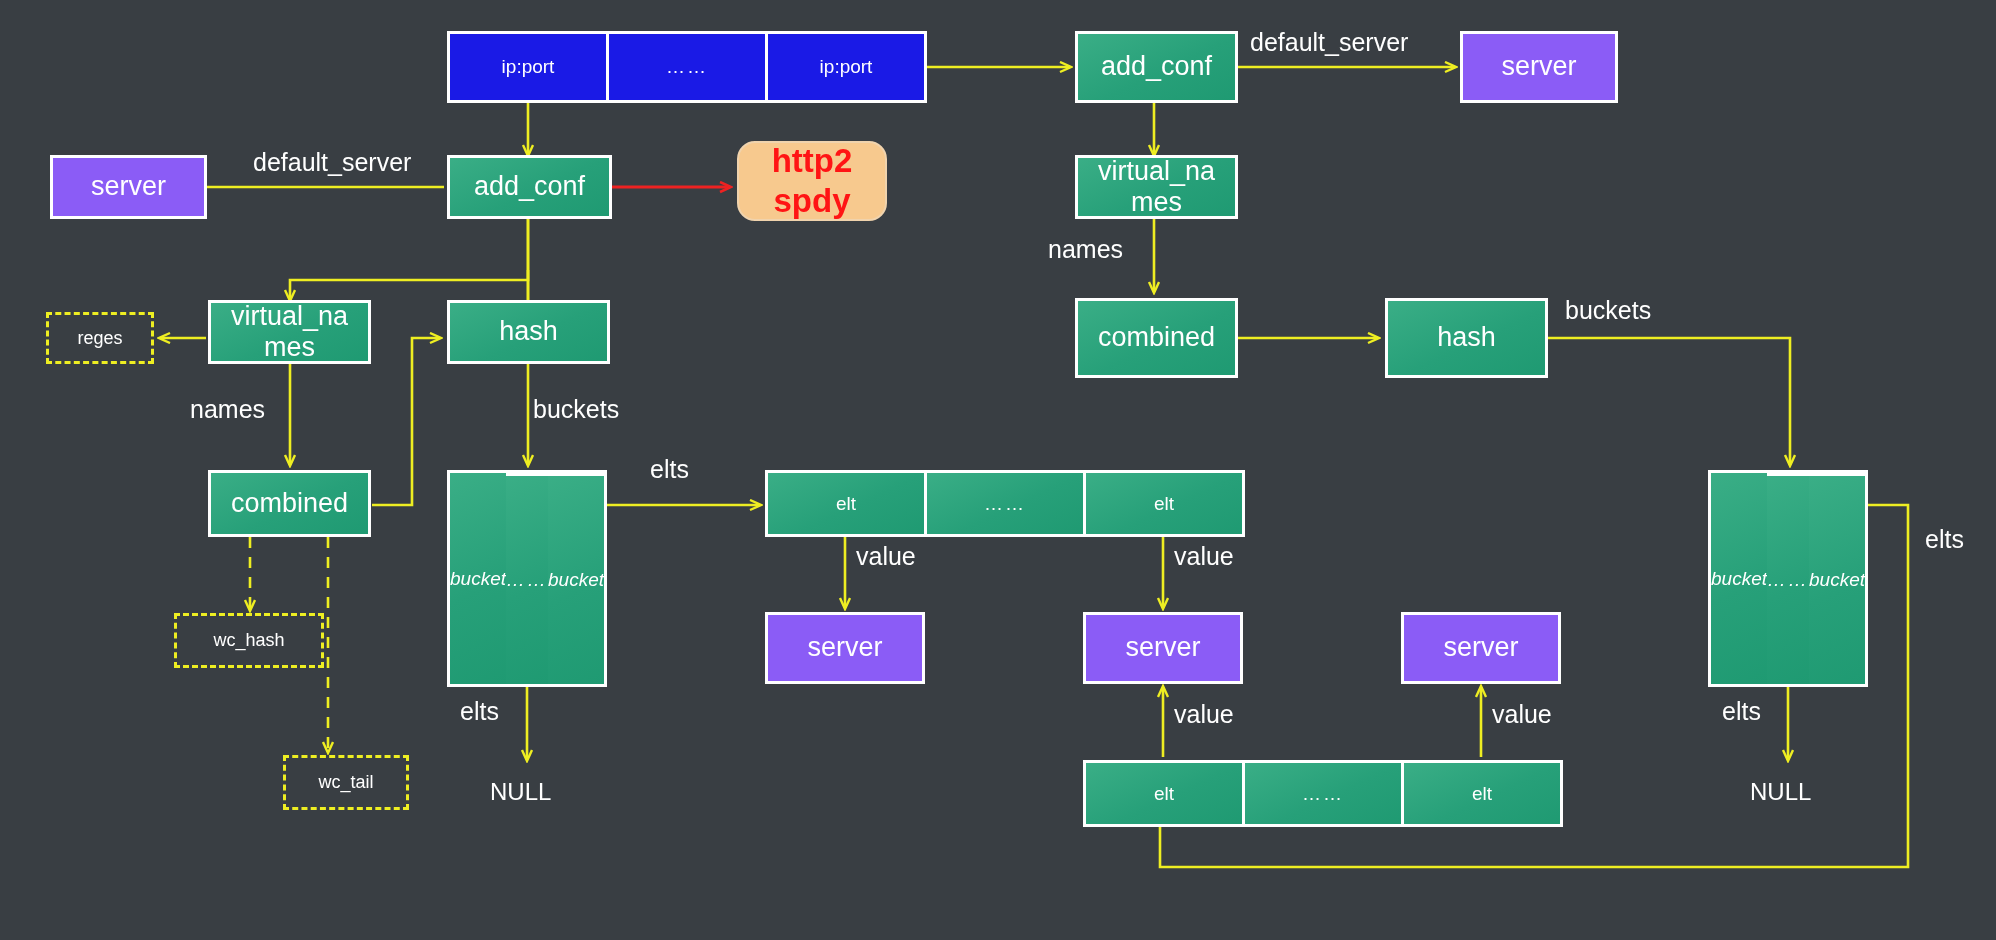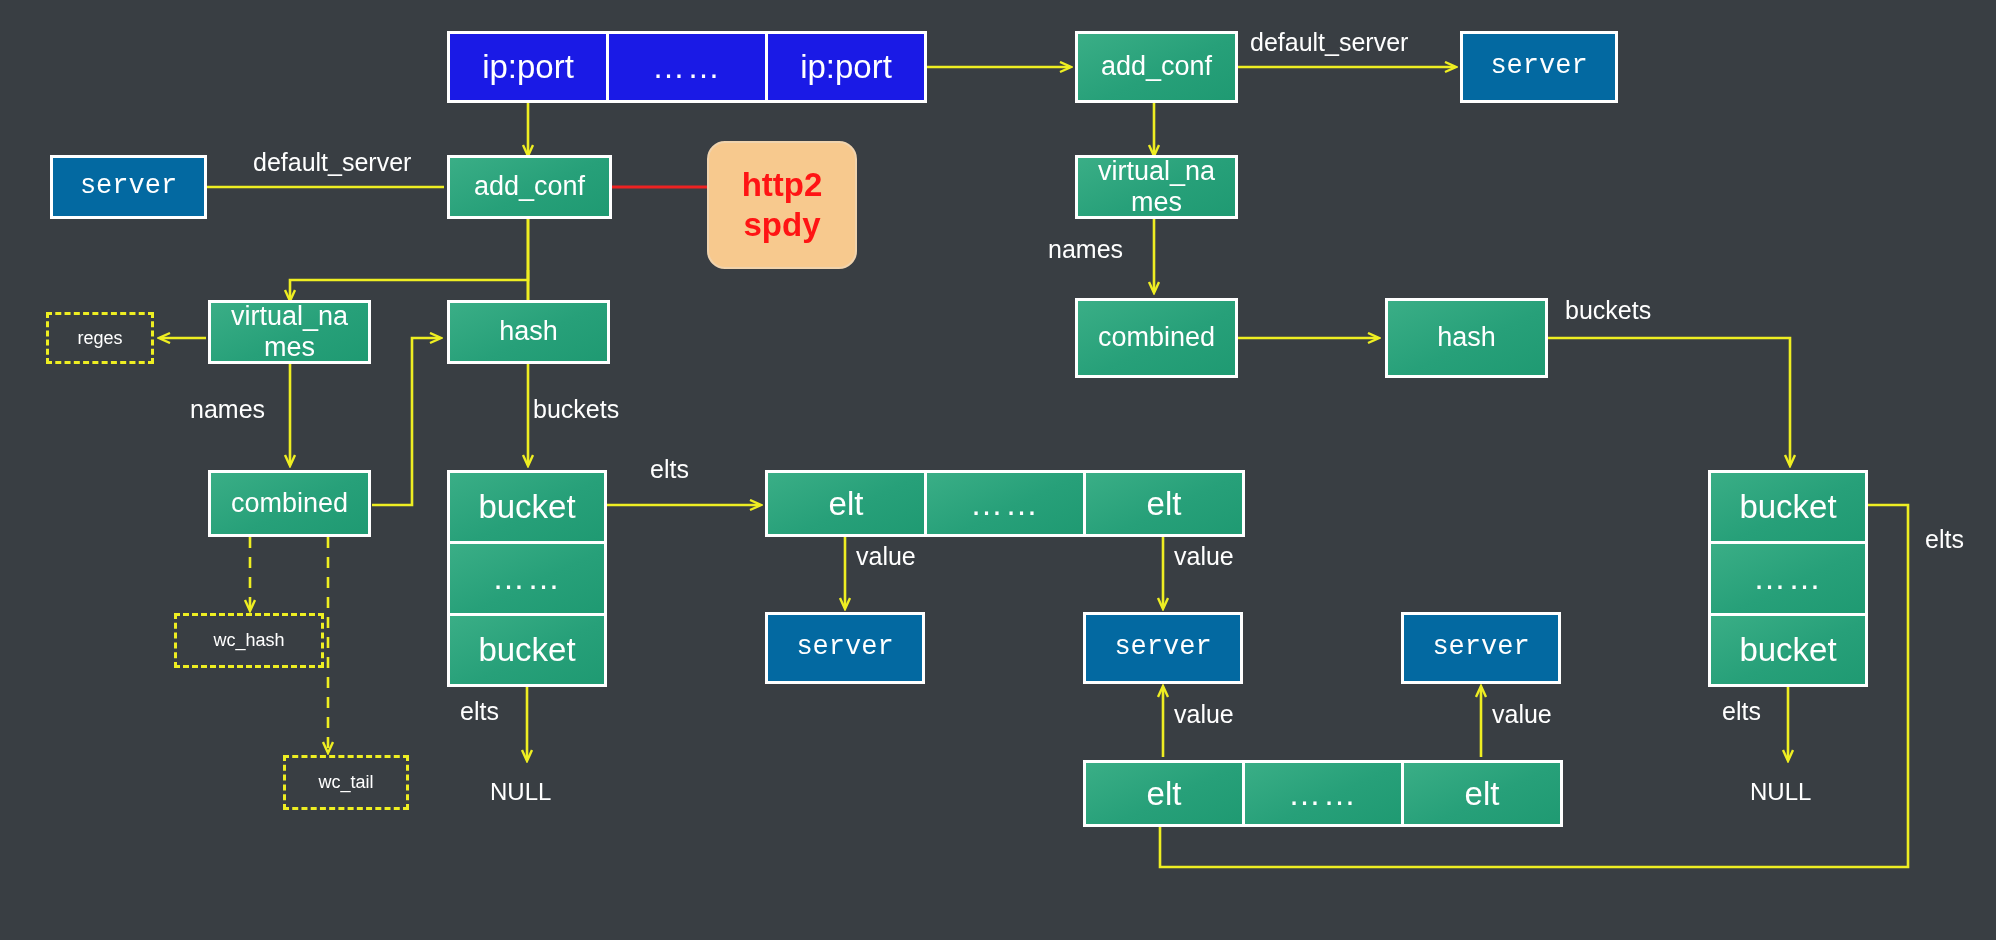--- a/index.html
+++ b/index.html
@@ -33,43 +33,42 @@
     font-size:27px;
     line-height:1.15;
     border:3px solid #ffffff;
     z-index:3;
     white-space:pre-line;
   }
   .green{
     background:linear-gradient(155deg,#3aae86 0%,#27a079 55%,#1f9a72 100%);
   }
   .orange{
-    background:#0369a1;
-    font-family:Liberation Mono, monospace;
+    background:#8b5cf6;
   }
   .blue{
     background:#1a1ae6;
   }
   
   .seg-row, .seg-col{
     position:absolute;
     box-sizing:border-box;
     border:3px solid #ffffff;
     display:flex;
     z-index:3;
   }
   .seg-row{flex-direction:row;}
-  .seg-col{flex-direction:column;}
+  .seg-col{flex-direction:row;font-style:italic;}
   .seg{
     flex:1 1 0;
     display:flex;
     align-items:center;
     justify-content:center;
     color:#ffffff;
-    font-size:33px;
+    font-size:19px;
     text-align:center;
     box-sizing:border-box;
   }
   .seg-row .seg + .seg{border-left:3px solid #ffffff;}
   .seg-col .seg + .seg{border-top:3px solid #ffffff;}
   .seg.green{
     background:linear-gradient(155deg,#3aae86 0%,#27a079 55%,#1f9a72 100%);
   }
   .seg.blue{background:#1a1ae6;}
   .dots{letter-spacing:2px;}
@@ -193,21 +192,21 @@
     <div class="seg green dots">……</div>
     <div class="seg green">bucket</div>
   </div>
 
   <div class="lbl big" style="left:1750px;top:778px;">NULL</div>
 
   <div class="node green" style="left:447px;top:155px;width:165px;height:64px;">add_conf</div>
 
   <div class="node orange" style="left:50px;top:155px;width:157px;height:64px;">server</div>
 
-  <div class="soft" style="left:707px;top:141px;width:150px;height:128px;">http2
+  <div class="soft" style="left:737px;top:141px;width:150px;height:80px;">http2
 spdy</div>
 
   <div class="node green" style="left:208px;top:300px;width:163px;height:64px;">virtual_na
 mes</div>
 
   <div class="dashed" style="left:46px;top:312px;width:108px;height:52px;">reges</div>
 
   <div class="node green" style="left:208px;top:470px;width:163px;height:67px;">combined</div>
 
   <div class="dashed" style="left:174px;top:613px;width:150px;height:55px;">wc_hash</div>

